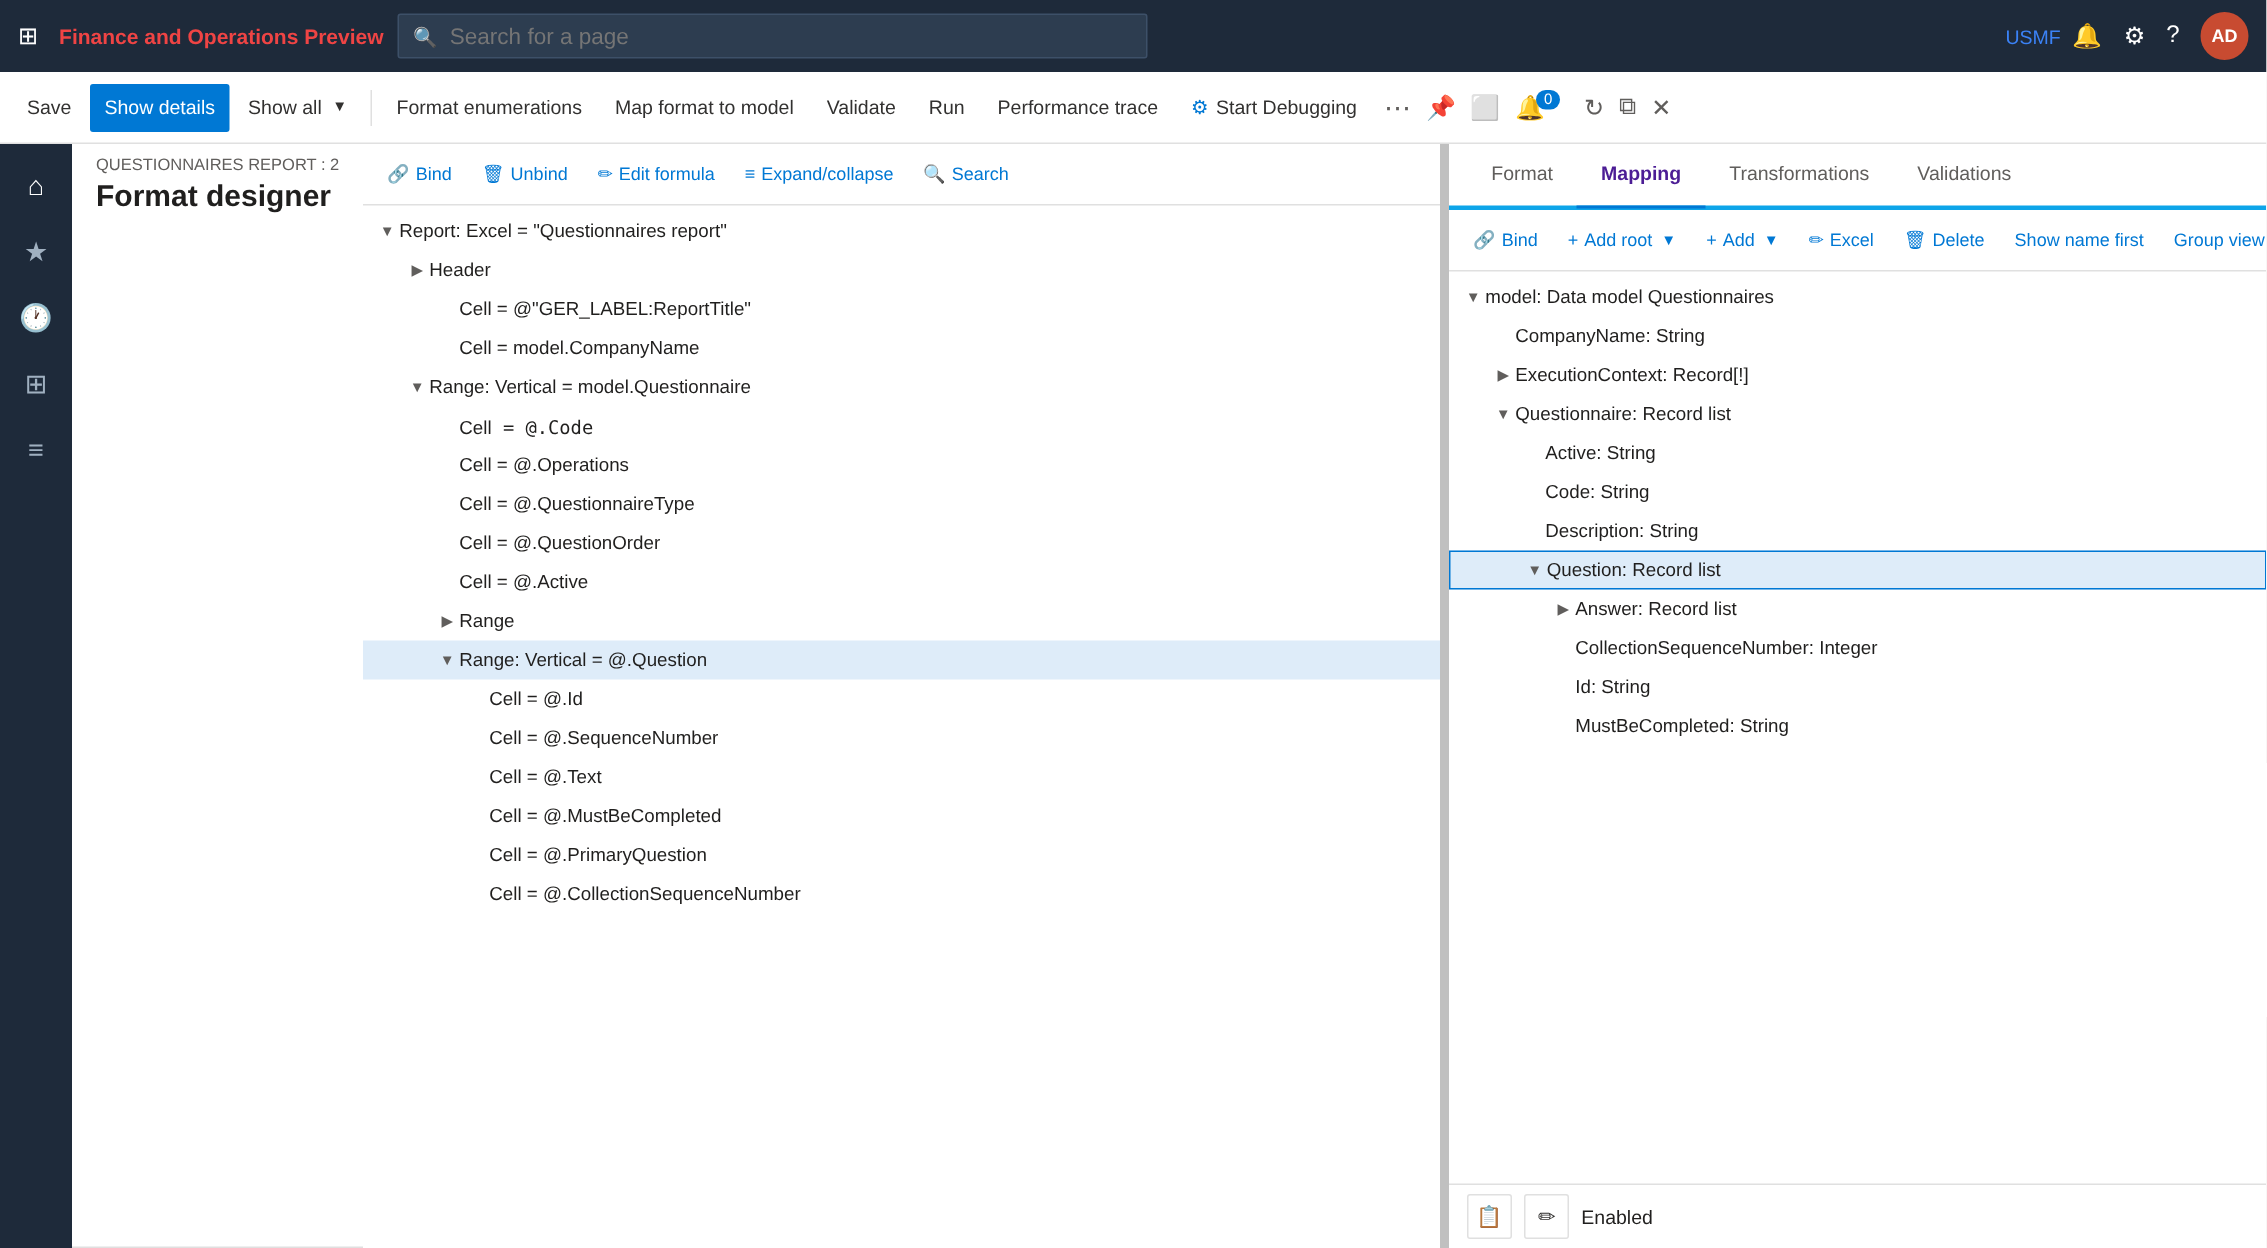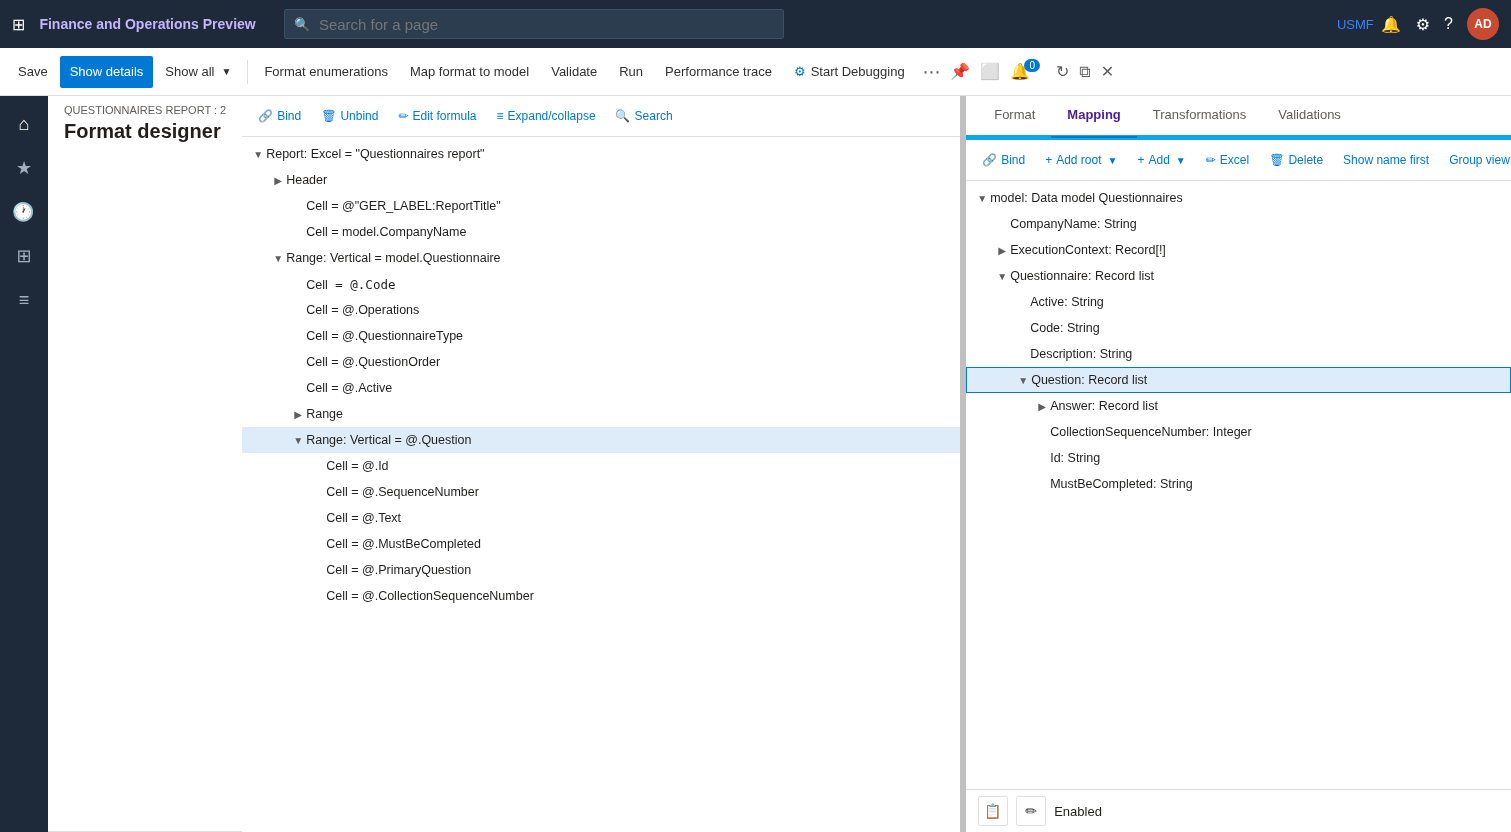--- a/index.html
+++ b/index.html
@@ -9,21 +9,21 @@
     .top-nav {
       background: #1e2a3a;
       height: 48px;
       display: flex;
       align-items: center;
       padding: 0 12px;
       gap: 8px;
       color: white;
     }
     .top-nav .app-grid-icon { color: white; font-size: 16px; margin-right: 6px; cursor: pointer; }
-    .top-nav .app-title { color: #c4b5fd; font-size: 14px; font-weight: 600; flex: 0 0 auto; margin-right: 20px; }
+    .top-nav .app-title { color: #ef4444; font-size: 14px; font-weight: 600; flex: 0 0 auto; margin-right: 1px; }
     .top-nav .search-bar {
       flex: 1;
       max-width: 500px;
       background: #2d3d50;
       border: 1px solid #3d5068;
       border-radius: 2px;
       height: 30px;
       display: flex;
       align-items: center;
       padding: 0 10px;
@@ -152,21 +152,21 @@
       flex: 1;
       display: flex;
       flex-direction: column;
       background: white;
       overflow: hidden;
     }
 
     .right-tabs {
       display: flex;
       align-items: center;
-      border-bottom: 5px solid #0ea5e9;
+      border-bottom: 3px solid #0ea5e9;
       padding: 0 12px;
       height: 44px;
       gap: 0;
     }
     .right-tab {
       padding: 0 16px;
       height: 44px;
       display: flex;
       align-items: center;
       font-size: 13px;

